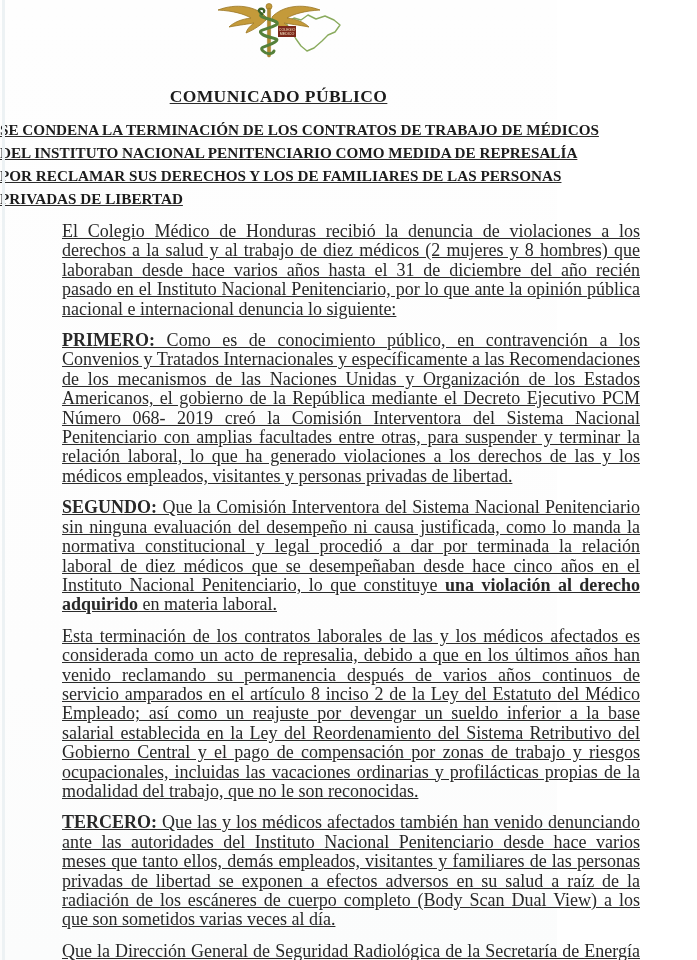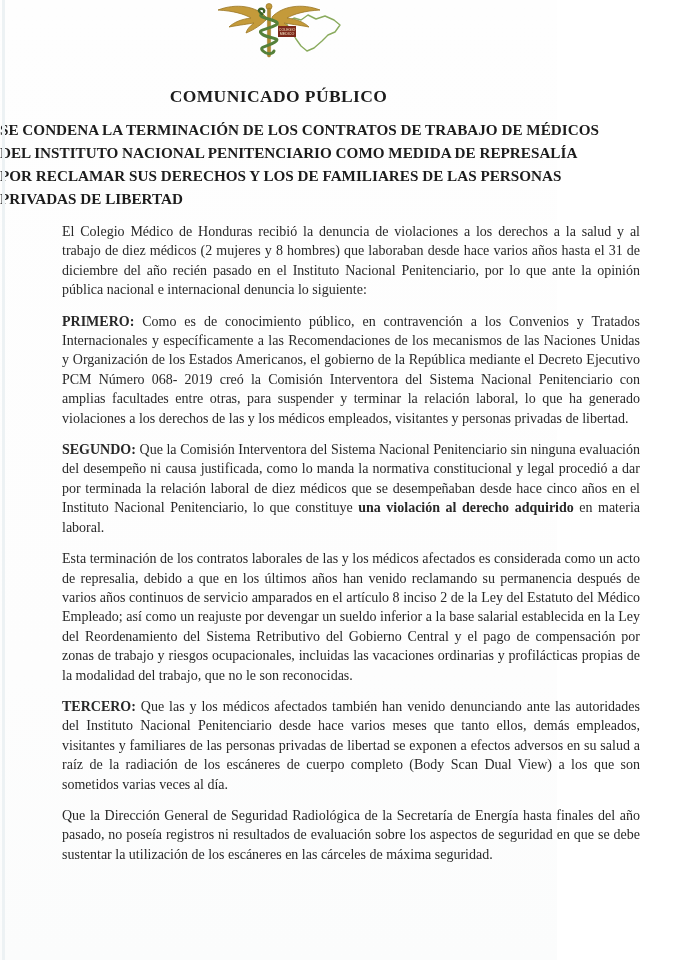--- a/index.html
+++ b/index.html
@@ -9,20 +9,21 @@
     background: #ffffff;
     font-family: "Liberation Serif", "DejaVu Serif", serif;
     color: #2b2b2b;
     position: relative;
     overflow: hidden;
   }
   .page {
     position: relative;
     width: 557px; height: 960px;
     background: linear-gradient(180deg, #fefefe 0%, #fdfdfd 70%, #fbfcfc 100%);
+    text-decoration: underline;
   }
   .edge-left {
     position: absolute; left: 2px; top: 0; bottom: 0; width: 3px;
     background: #edf2f4;
   }
   .logo-wrap {
     display: flex; justify-content: center;
     padding-top: 1px; height: 62px;
   }
   .doc-title {
@@ -38,21 +39,21 @@
     width: 600px;
     line-height: 23px;
     color: #1c1c1c;
   }
   .bodytext {
     width: 578px;
     margin-left: 62px;
     margin-top: 2px;
   }
   .para {
-    font-size: 14px;
+    font-size: 18px;
     line-height: 19.4px;
     text-align: justify;
     margin-top: 12px;
     color: #282828;
   }
   .b { font-weight: bold; }
 </style>
 </head>
 <body>
 

